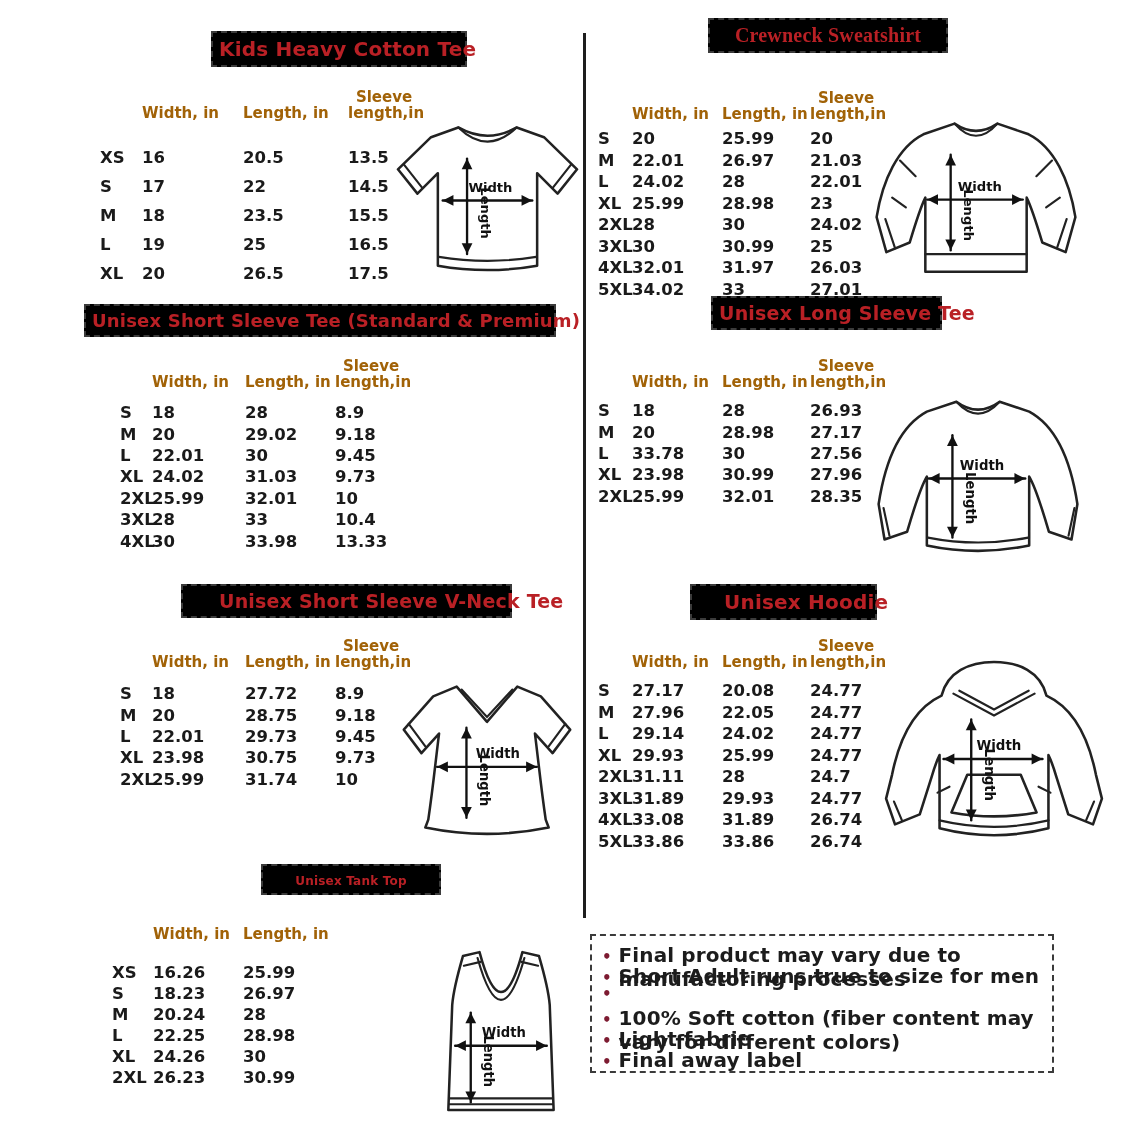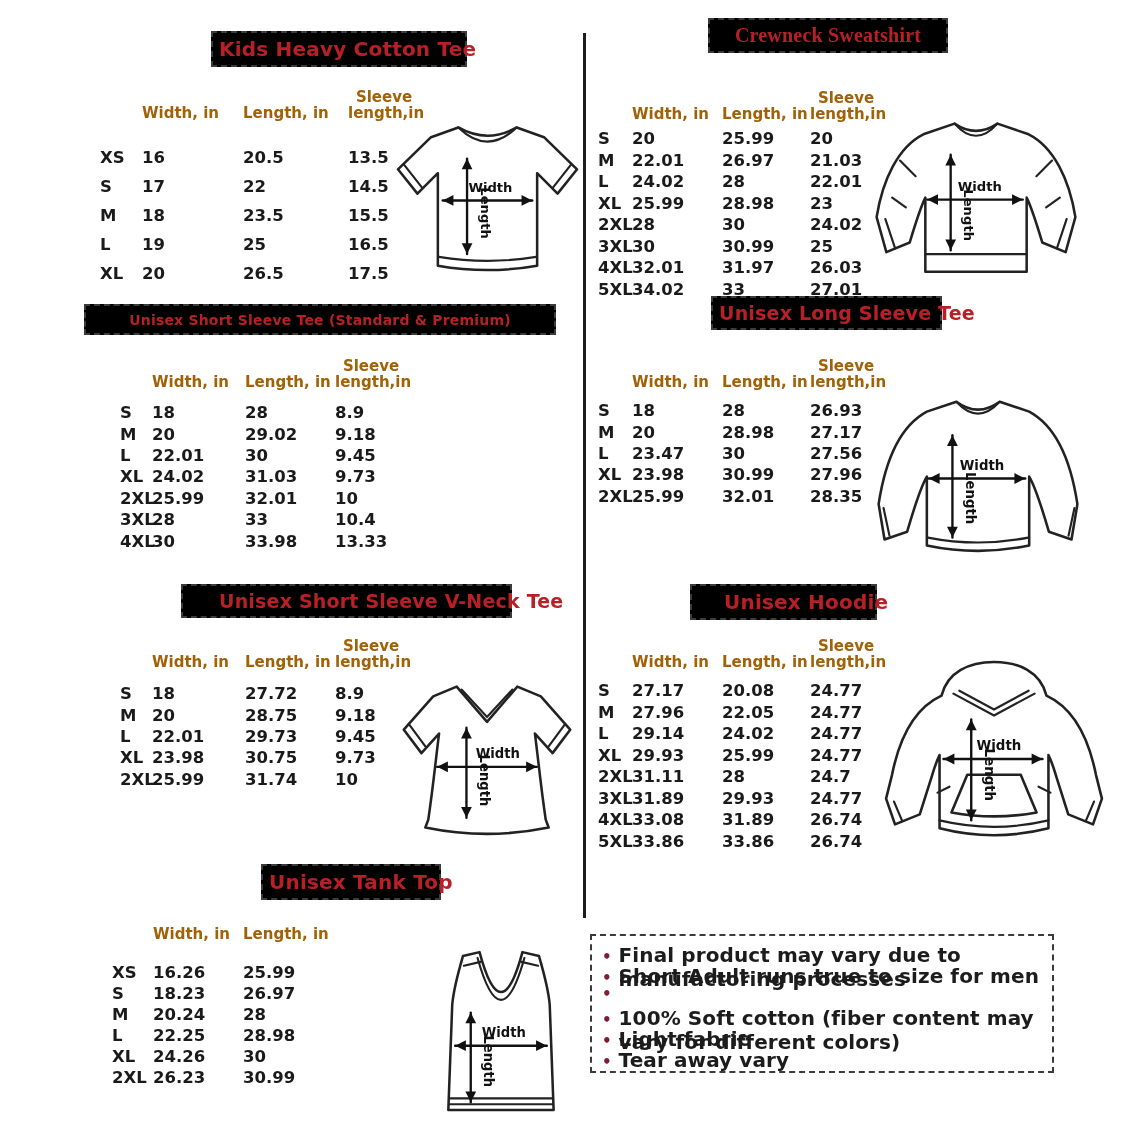--- a/index.html
+++ b/index.html
@@ -40,29 +40,29 @@
 </head>
 <body>
 
 <div class="divider" style="left:583px;top:33px;width:3px;height:885px;"></div>
 
 <div class="title-box" style="left:211px;top:31px;width:256px;">
   <span style="font-size:20px;">Kids Heavy Cotton Tee</span></div>
 <div class="title-box" style="left:708px;top:18px;width:240px;font-family:Liberation Serif, serif;">
   <span style="font-size:20px;">Crewneck Sweatshirt</span></div>
 <div class="title-box" style="left:84px;top:304px;width:472px;">
-  <span style="font-size:14px;text-align:right;">Unisex Short Sleeve Tee (Standard &amp; Premium)</span></div>
+  <span style="font-size:18px;text-align:right;">Unisex Short Sleeve Tee (Standard &amp; Premium)</span></div>
 <div class="title-box" style="left:711px;top:296px;width:231px;">
   <span style="font-size:19px;">Unisex Long Sleeve Tee</span></div>
 <div class="title-box" style="left:181px;top:584px;width:331px;">
   <span style="font-size:19px;margin-left:30px;">Unisex Short Sleeve V-Neck Tee</span></div>
 <div class="title-box" style="left:690px;top:584px;width:187px;">
   <span style="font-size:20px;margin-left:26px;">Unisex Hoodie</span></div>
 <div class="title-box" style="left:261px;top:864px;width:180px;">
-  <span style="font-size:20px;">Unisex Tank Top</span></div>
+  <span style="font-size:12px;">Unisex Tank Top</span></div>
 
 <div class="table kids" style="left:100px;top:85px;--c1:42px;--c2:101px;--c3:105px;--c4:72px;--rh:29px;--hm:22px;">
   <div class="thead">
     <span></span>
     <span class="th">Width, in</span>
     <span class="th">Length, in</span>
     <span class="th sleeve">Sleeve length,in</span>
   </div>
   <div class="tbody">
       <div class="trow">
@@ -225,21 +225,21 @@
         <span class="tval">26.93</span>
       </div>
       <div class="trow">
         <span class="tsize">M</span>
         <span class="tval">20</span>
         <span class="tval">28.98</span>
         <span class="tval">27.17</span>
       </div>
       <div class="trow">
         <span class="tsize">L</span>
-        <span class="tval">23.47</span>
+        <span class="tval">33.78</span>
         <span class="tval">30</span>
         <span class="tval">27.56</span>
       </div>
       <div class="trow">
         <span class="tsize">XL</span>
         <span class="tval">23.98</span>
         <span class="tval">30.99</span>
         <span class="tval">27.96</span>
       </div>
       <div class="trow">
@@ -523,16 +523,16 @@
       <div class="note-line">
         <span class="note-bullet">•</span>
         <span class="note-text">100% Soft cotton (fiber content may vary for different colors)</span>
       </div>
       <div class="note-line">
         <span class="note-bullet">•</span>
         <span class="note-text">Light fabric</span>
       </div>
       <div class="note-line">
         <span class="note-bullet">•</span>
-        <span class="note-text">Tear away vary</span>
+        <span class="note-text">Final away label</span>
       </div>
     </div>
 </div>
 
 </body></html>

